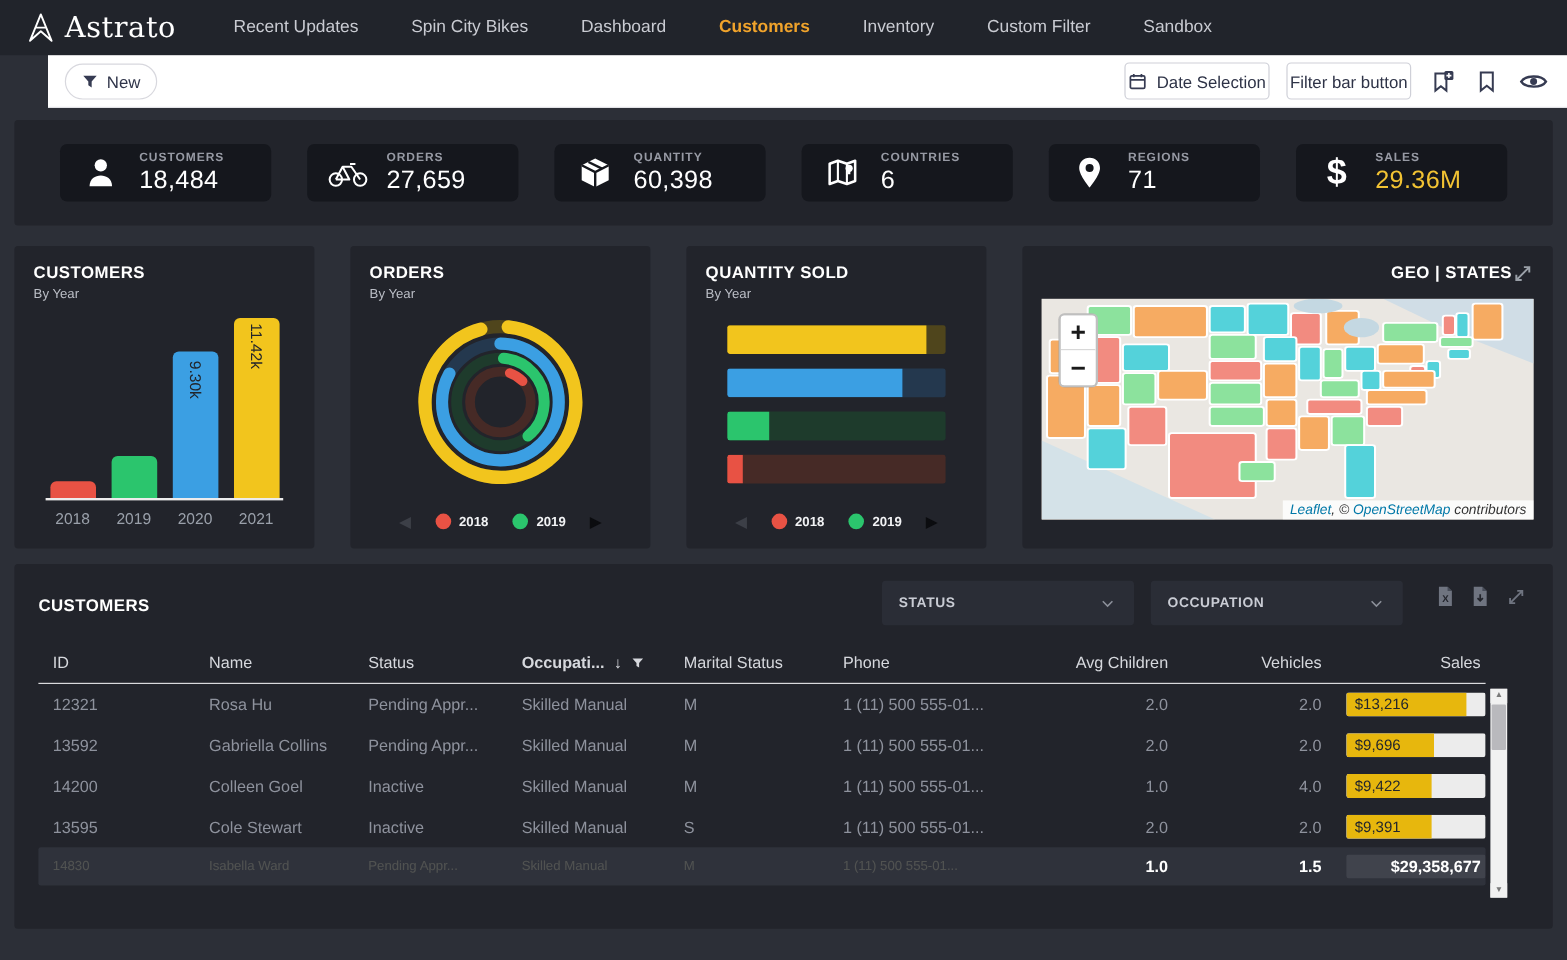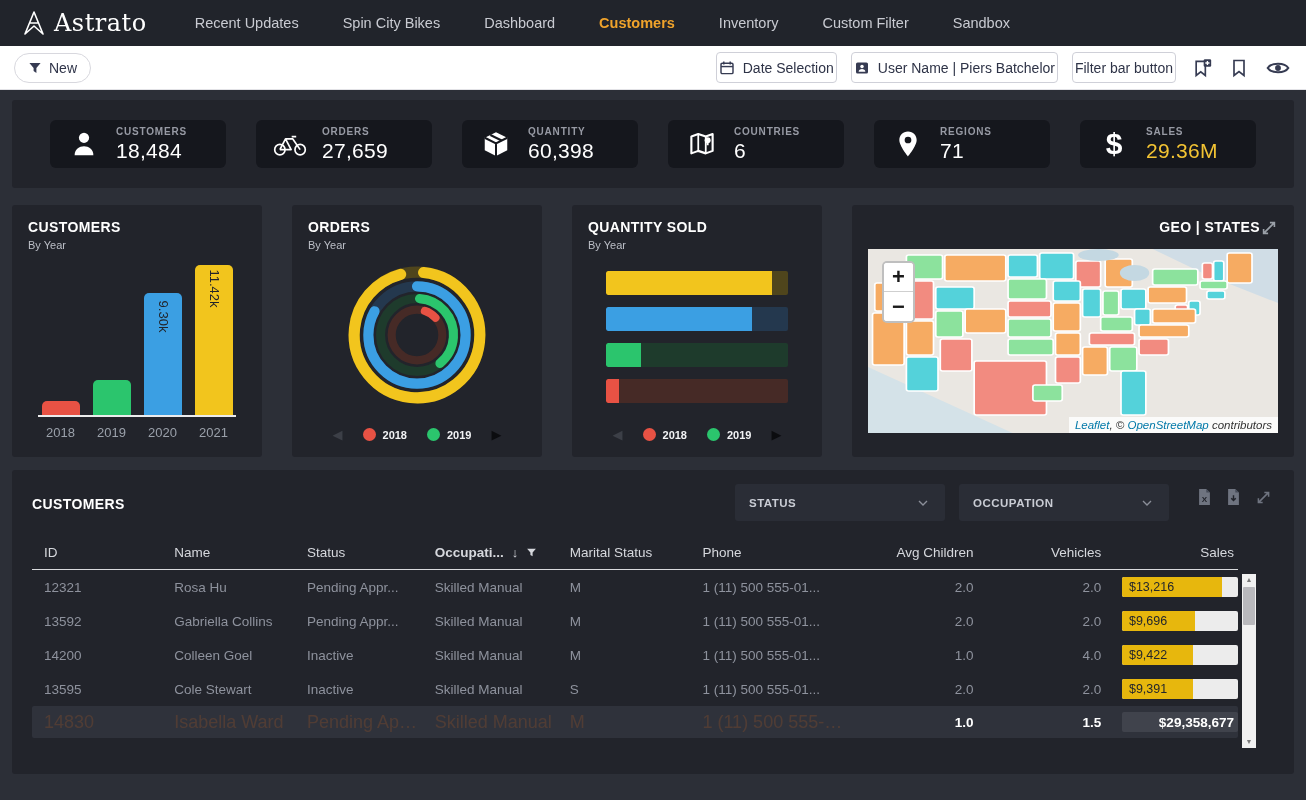--- a/index.html
+++ b/index.html
@@ -8,21 +8,21 @@
 
   
   .nav { height:46px; background:#21242b; display:flex; align-items:center; padding:0 22px; }
   .brand { display:flex; align-items:center; gap:8px; color:#fff; margin-right:26px; cursor:pointer; }
   .brand-name { font-family:"DejaVu Serif", serif; font-size:24px; letter-spacing:.5px; }
   .nav-items { display:flex; align-items:center; }
   .nav-item { color:#c9cbd2; font-size:14.5px; padding:0 22px; line-height:46px; cursor:pointer; white-space:nowrap; }
   .nav-item.active { font-weight:bold; }
 
   
-  .toolbar { height:44px; background:#ffffff; display:flex; align-items:center; padding:0 14px; border-bottom:1px solid #e2e2e6; }
+  .toolbar { height:44px; background:#ffffff; display:flex; align-items:center; padding:0 14px; border-bottom:1px solid #e2e2e6;margin-left:40px; }
   .pill { display:flex; align-items:center; gap:7px; border:1px solid #d8d8de; border-radius:16px; height:30px; padding:0 13px;
           color:#30354a; font-size:14px; background:#fff; cursor:pointer; }
   .tb-right { margin-left:auto; display:flex; align-items:center; gap:14px; }
   .tb-btn { display:flex; align-items:center; gap:8px; border:1px solid #cfd0d8; border-radius:4px; height:31px; padding:0 2px;
             color:#2e3347; font-size:14px; background:#fff; cursor:pointer; white-space:nowrap; }
   .icon-btn { background:none; border:none; cursor:pointer; display:flex; align-items:center; padding:2px; }
 
   
   .main { padding:10px 12px 0 12px; }
   .panel { background:#22242b; border-radius:3px; }
@@ -93,21 +93,21 @@
   .tbody { margin-right:36px; }
   .trow { height:34px; }
   .trow .cell { color:#8e929d; font-size:13.5px; }
   .sales-cell { display:flex; justify-content:flex-end; }
   .sales-bar { width:116px; height:20px; background:#ececec; border-radius:2px; position:relative; overflow:hidden; }
   .sales-fill { position:absolute; left:0; top:0; bottom:0; }
   .sales-text { position:absolute; left:7px; top:0; bottom:0; display:flex; align-items:center; font-size:12.5px; color:#23262c; }
 
   .totals-wrap { position:relative; height:32px; margin-right:36px; background:#2f323b; border-radius:2px; }
   .faded-row { position:absolute; inset:0; opacity:.16; }
-  .faded-row .cell { color:#f97316; font-size:18px; }
+  .faded-row .cell { color:#fef9c3; font-size:11px; }
   .faded-bar { width:116px; height:20px; background:#9b9ea6; border-radius:2px; }
   .totals-row { position:absolute; inset:0; }
   .totals-row .cell { color:#ffffff; font-size:13.5px; font-weight:bold; }
 
   .vscroll { position:absolute; right:38px; top:104px; width:14px; height:174px; background:#f1f1f1; }
   .vs-arrow { position:absolute; left:0; width:14px; height:12px; background:#f1f1f1; color:#7a7a7a; font-size:7px; text-align:center; line-height:12px; border:none; cursor:pointer; padding:0; }
   .vs-up { top:0; }
   .vs-down { bottom:0; }
   .vs-thumb { position:absolute; left:1px; top:13px; width:12px; height:38px; background:#b9b9bd; border-radius:1px; cursor:grab; }
 
@@ -149,30 +149,20 @@
     <button class="tb-btn">
       <span>
         <svg width="16" height="16" viewBox="0 0 20 20">
             <rect x="2.5" y="4" width="15" height="13" rx="1.5" fill="none" stroke="#363b52" stroke-width="1.8"></rect>
             <line x1="6" y1="2" x2="6" y2="5.5" stroke="#363b52" stroke-width="1.8"></line>
             <line x1="14" y1="2" x2="14" y2="5.5" stroke="#363b52" stroke-width="1.8"></line>
             <line x1="2.5" y1="8.2" x2="17.5" y2="8.2" stroke="#363b52" stroke-width="1.8"></line>
           </svg>
       </span>
       <span>Date Selection</span>
-    </button>
-    <button class="tb-btn">
-      <span>
-        <svg width="16" height="16" viewBox="0 0 20 20">
-            <rect x="2.5" y="3" width="15" height="14" rx="2" fill="#363b52"></rect>
-            <circle cx="10" cy="8.2" r="2.2" fill="#fff"></circle>
-            <path d="M5.8 14.8 c0-2.4 2-3.6 4.2-3.6 s4.2 1.2 4.2 3.6 Z" fill="#fff"></path>
-          </svg>
-      </span>
-      <span>User Name | Piers Batchelor</span>
     </button>
     <button class="tb-btn">
       <span>Filter bar button</span>
     </button>
     <button class="icon-btn">
       <svg width="20" height="20" viewBox="0 0 24 24">
           <path d="M5 4 h11 v17 l-5.5 -4.4 L5 21 Z" fill="none" stroke="#363b52" stroke-width="2"></path>
           <rect x="14" y="1.5" width="9" height="9" rx="1.5" fill="#363b52"></rect>
           <path d="M18.5 3.5 v5 M16 6 h5" stroke="#fff" stroke-width="1.6"></path>
         </svg>

